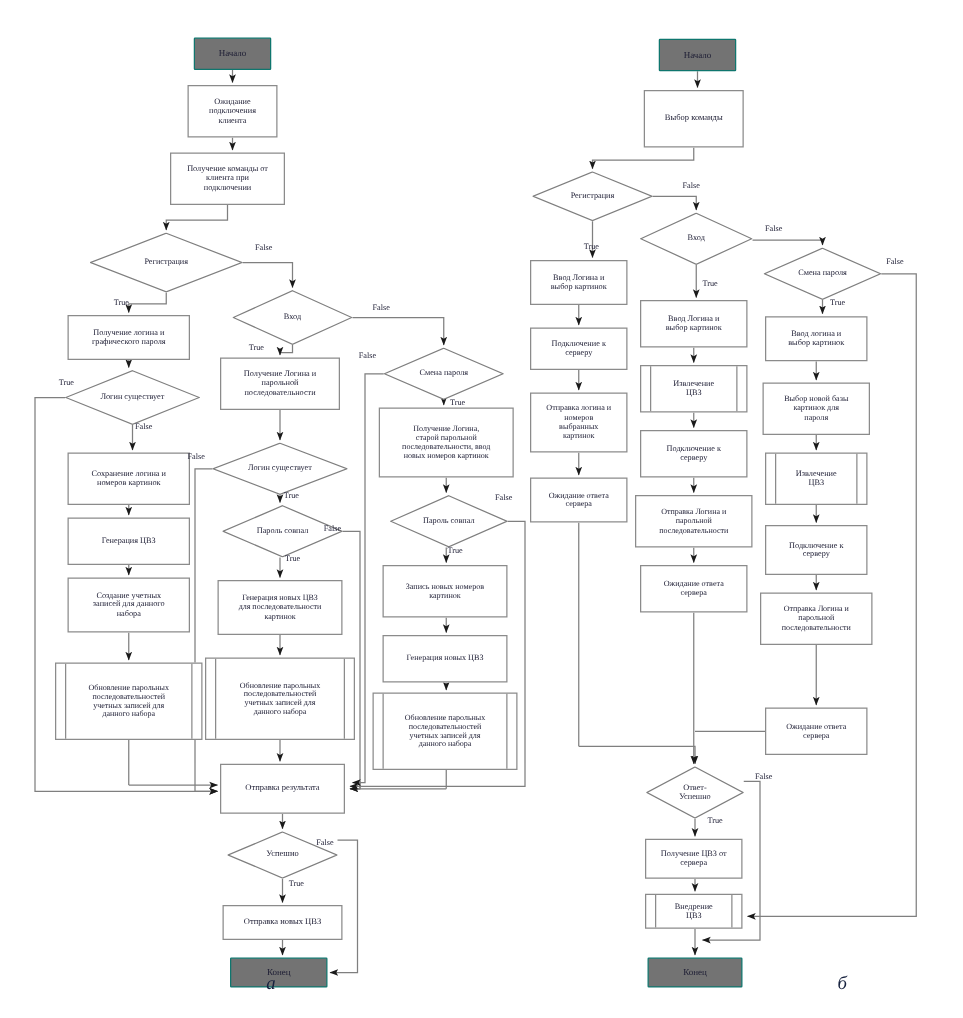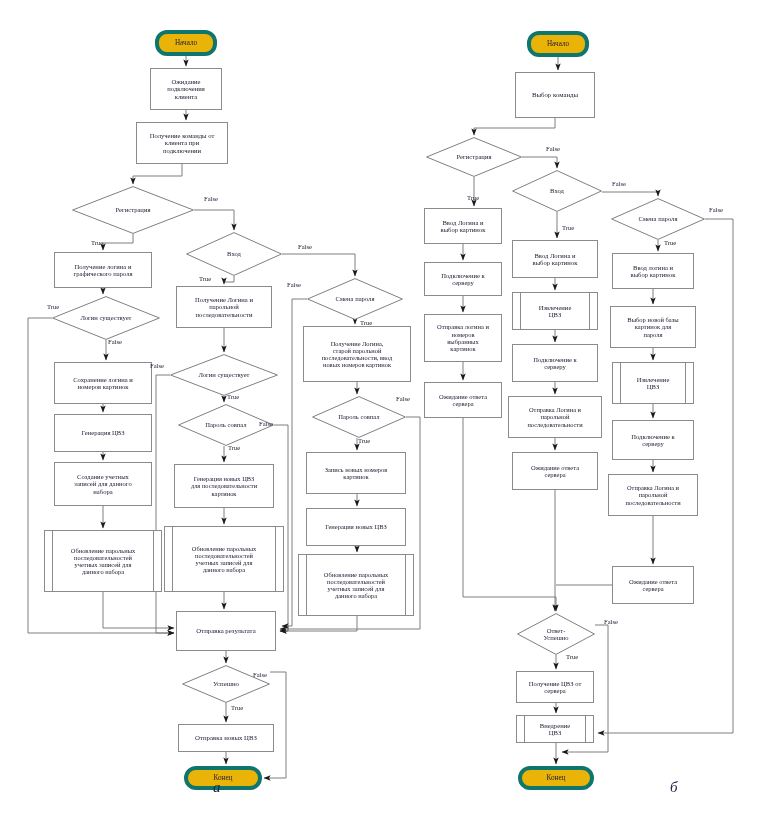--- a/index.html
+++ b/index.html
@@ -41,23 +41,23 @@
     padding: 0 3px;
     white-space: pre-line;
   }
   
   .n-process {
     border: 1px solid #8b8b8b;
     background: #ffffff;
   }
   
   .n-terminator {
-    border: 4px solid #0f766e;
-    background: #eab308;
-    border-radius: 12px;
+    border: 1px solid #0f766e;
+    background: #737373;
+    border-radius: 1px;
   }
   
   .n-predef {
     border: 1px solid #8b8b8b;
     background: #ffffff;
   }
   .n-predef::before,
   .n-predef::after {
     content: "";
     position: absolute;

